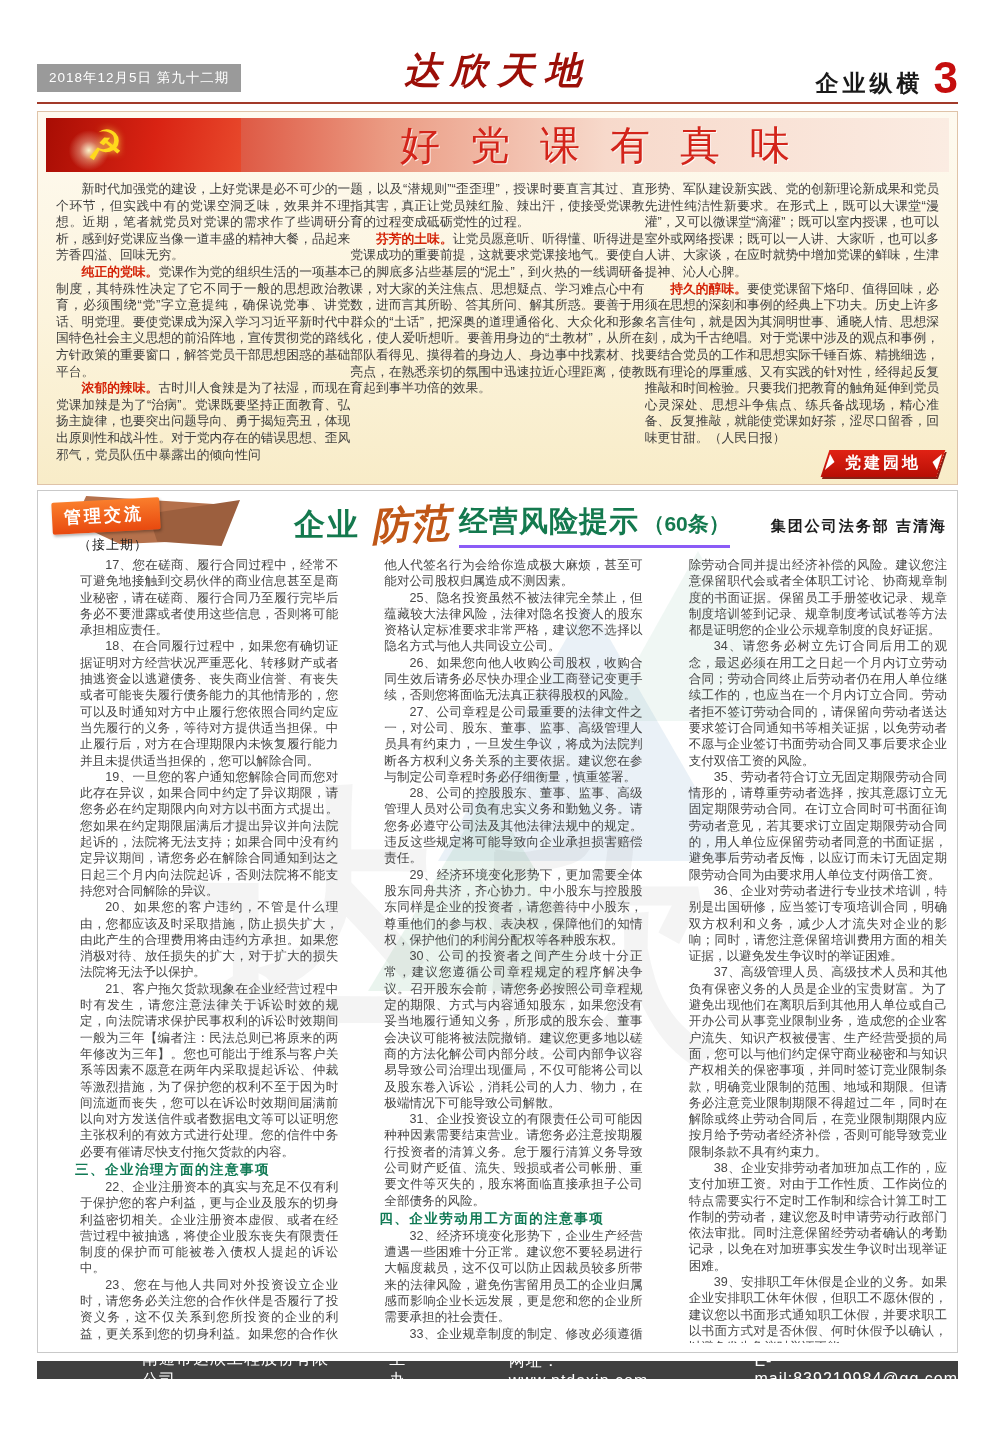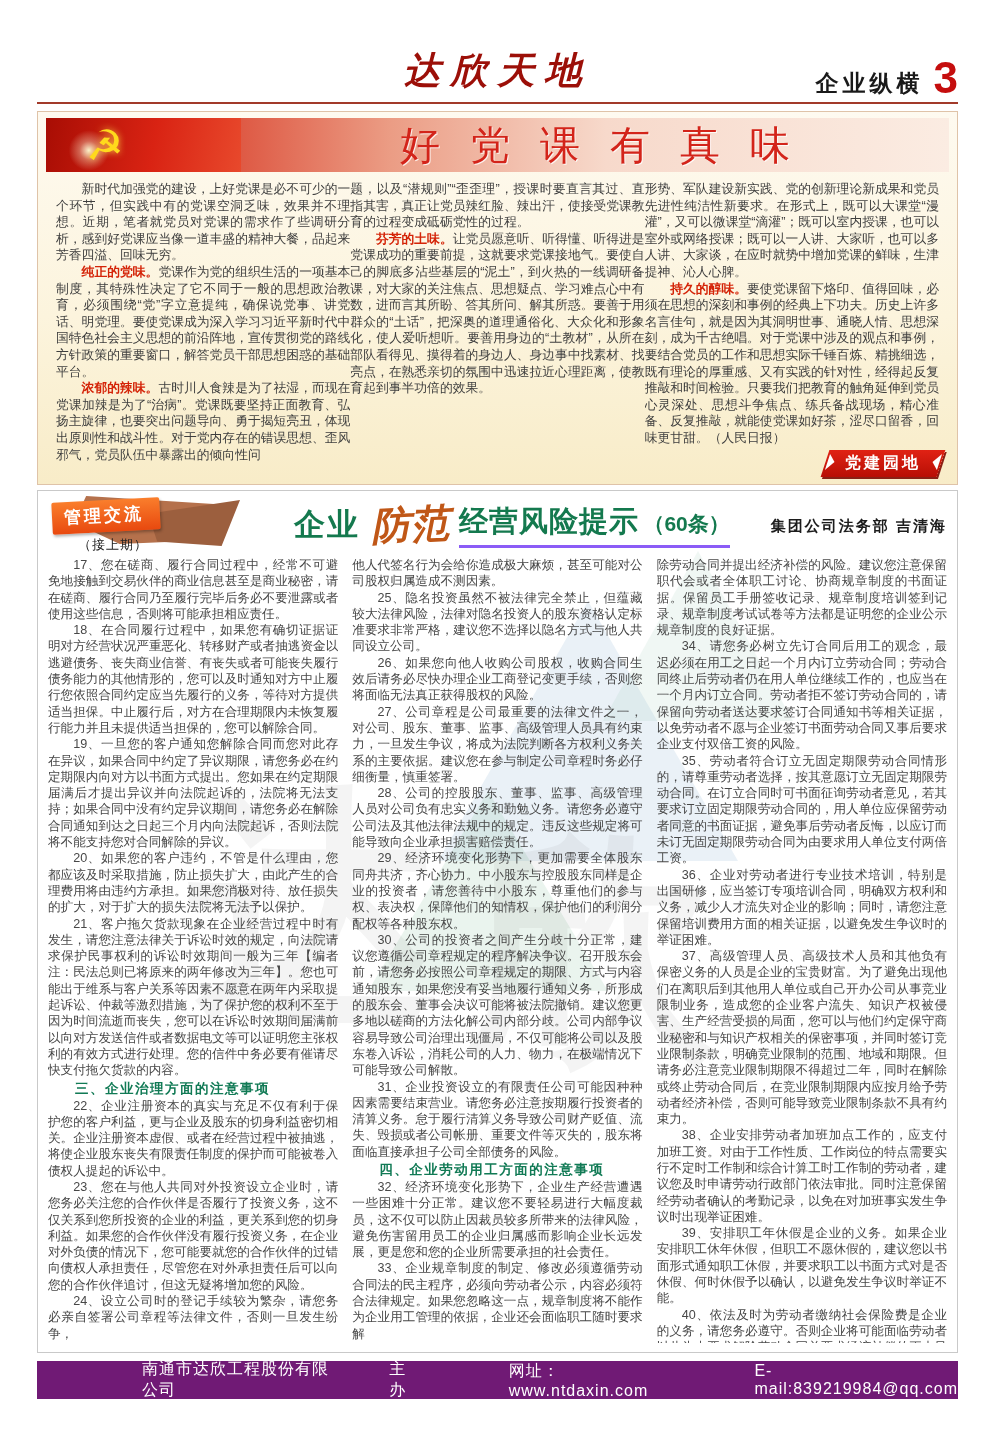--- a/index.html
+++ b/index.html
@@ -71,38 +71,39 @@
   .risk-title{flex:1;text-align:center;white-space:nowrap;padding-top:3px;}
   .rt1{color:#14794e;font-size:31px;font-weight:bold;letter-spacing:2px;vertical-align:middle;}
   .rt2{color:#c05717;font-size:39px;font-weight:bold;font-style:italic;display:inline-block;transform:rotate(-3deg);
        font-family:"DejaVu Serif","Liberation Serif",serif;margin:0 6px;vertical-align:middle;}
   .rt-underline{display:inline-block;border-bottom:3px solid #8b5cf6;padding-bottom:3px;vertical-align:middle;}
   .rt3{color:#14794e;font-size:29px;font-weight:bold;letter-spacing:1px;}
   .rt4{color:#14794e;font-size:21px;font-weight:bold;}
   .byline{margin-left:10px;margin-top:22px;font-size:15px;font-weight:bold;color:#1c1c1c;letter-spacing:2px;white-space:nowrap;flex:none;}
 
   .risk-cols{position:relative;z-index:2;display:flex;gap:14px;height:786px;overflow:hidden;margin-top:2px;}
-  .risk-cols .para{font-size:12.6px;line-height:16.3px;color:#474747;}
+  .risk-cols .para{font-size:12.6px;line-height:16.3px;color:#474747;margin-left:32px;}
   .sub-heading{color:#117a55;font-weight:bold;font-size:13.5px;line-height:17px;text-indent:2em;letter-spacing:1.5px;margin:1px 0;}
 
   
-  .footer-bar{margin-top:8px;height:38px;background:#701a75;display:flex;align-items:center;color:#fff;
+  .footer-bar{margin-top:8px;height:18px;background:#404040;display:flex;align-items:center;color:#fff;
               font-size:16px;letter-spacing:1px;}
   .f-company{margin-left:105px;}
   .f-host{margin-left:55px;}
   .f-web{margin-left:90px;}
   .f-email{margin-left:80px;}
 </style>
 </head>
 <body>
 
 <div class="page">
   <div class="content">
 
     <div class="mast-row">
+      <div class="date-box">2018年12月5日  第九十二期</div>
       <div class="masthead">达欣天地</div>
       <div class="section-block">
         <span class="section-name">企业纵横</span>
         <span class="page-num">3</span>
       </div>
     </div>
     <div class="rule"></div>
 
     <section class="party-box">
       <div class="party-banner">

